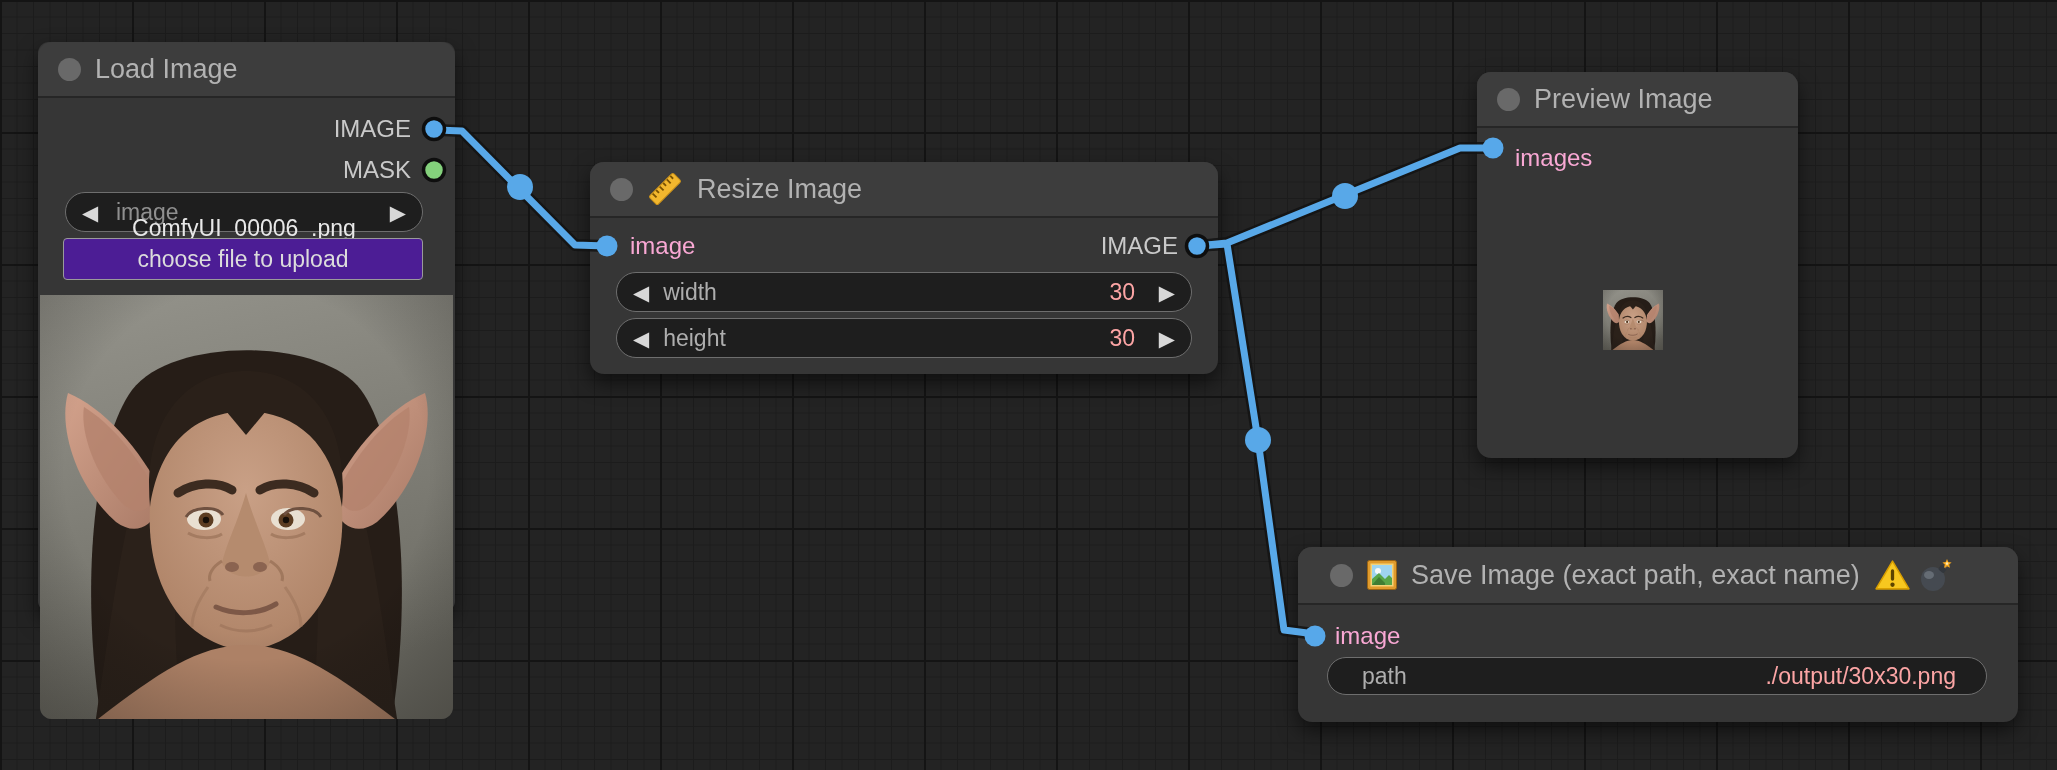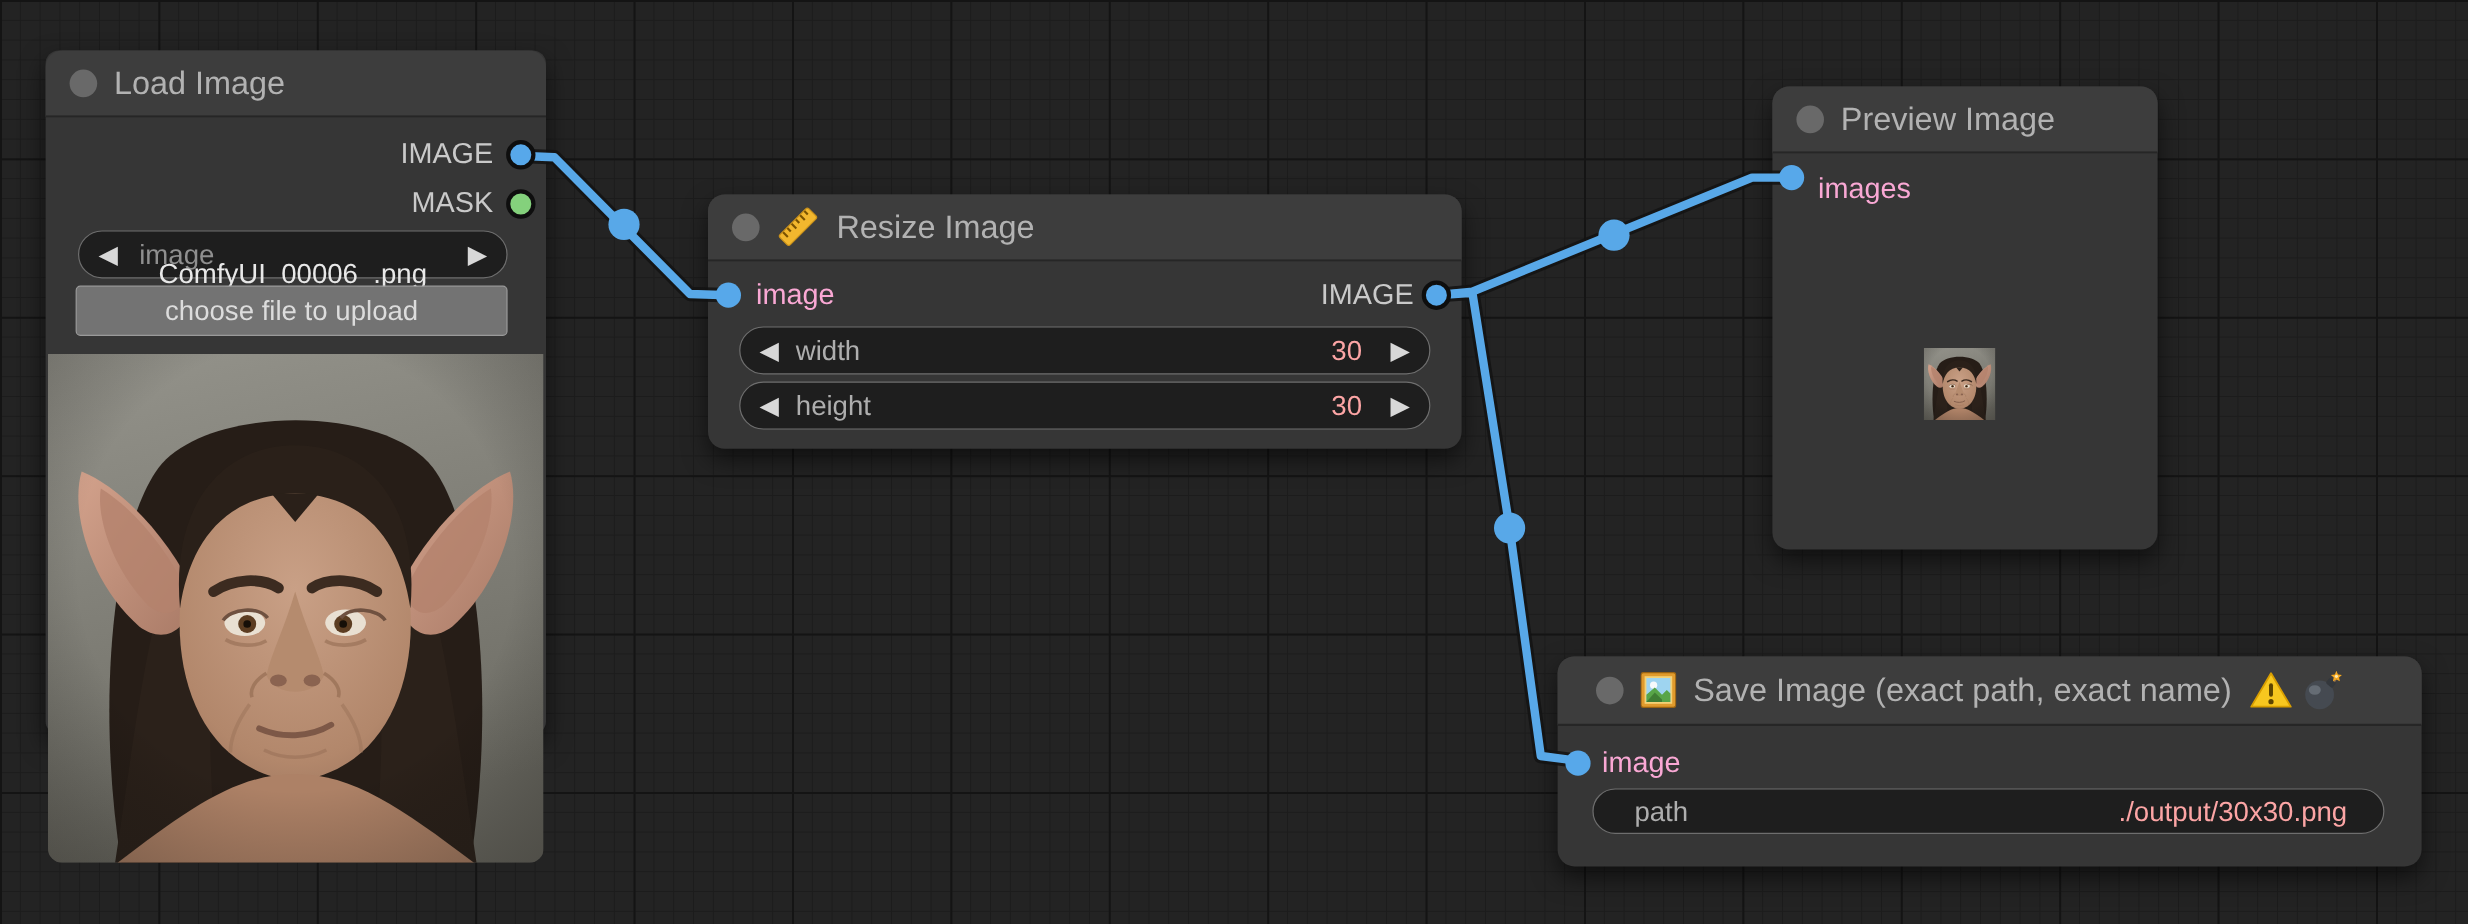--- a/index.html
+++ b/index.html
@@ -32,21 +32,21 @@
     display:flex;align-items:center;box-sizing:border-box;color:#b0b0b0;font-size:23px;
   }
   .pill .arrow{color:#d8d8d8;font-size:21px;line-height:1;flex:0 0 auto;}
   .pill .arrow.left{margin-left:16px;}
   .pill .arrow.right{margin-left:auto;margin-right:16px;}
   .pill .wlabel{margin-left:14px;color:#aeaeae;}
   .pill .wvalue{position:absolute;right:56px;color:#fca5a5;}
   .combo-value{position:absolute;left:0;right:0;text-align:center;color:#e8e8e8;margin-top:33px;}
   .combo-label{position:absolute;left:50px;color:#8f8f8f;}
   .upload-btn{
-    position:absolute;background:#737373;border:1.5px solid #9a9a9a;border-radius:4px;
+    position:absolute;background:#4c1d95;border:1.5px solid #9a9a9a;border-radius:4px;
     color:#dcdcdc;font-size:23px;display:flex;align-items:center;justify-content:center;box-sizing:border-box;
   }
   .preview-img{position:absolute;overflow:hidden;}
   .preview-img.main{border-radius:0 0 12px 12px;}
   svg.links{position:absolute;left:0;top:0;z-index:3;pointer-events:none;}
   .title-icon{flex:0 0 auto;display:block;}
   .hidden-defs{position:absolute;width:0;height:0;overflow:hidden;}
 </style>
 </head>
 <body>

